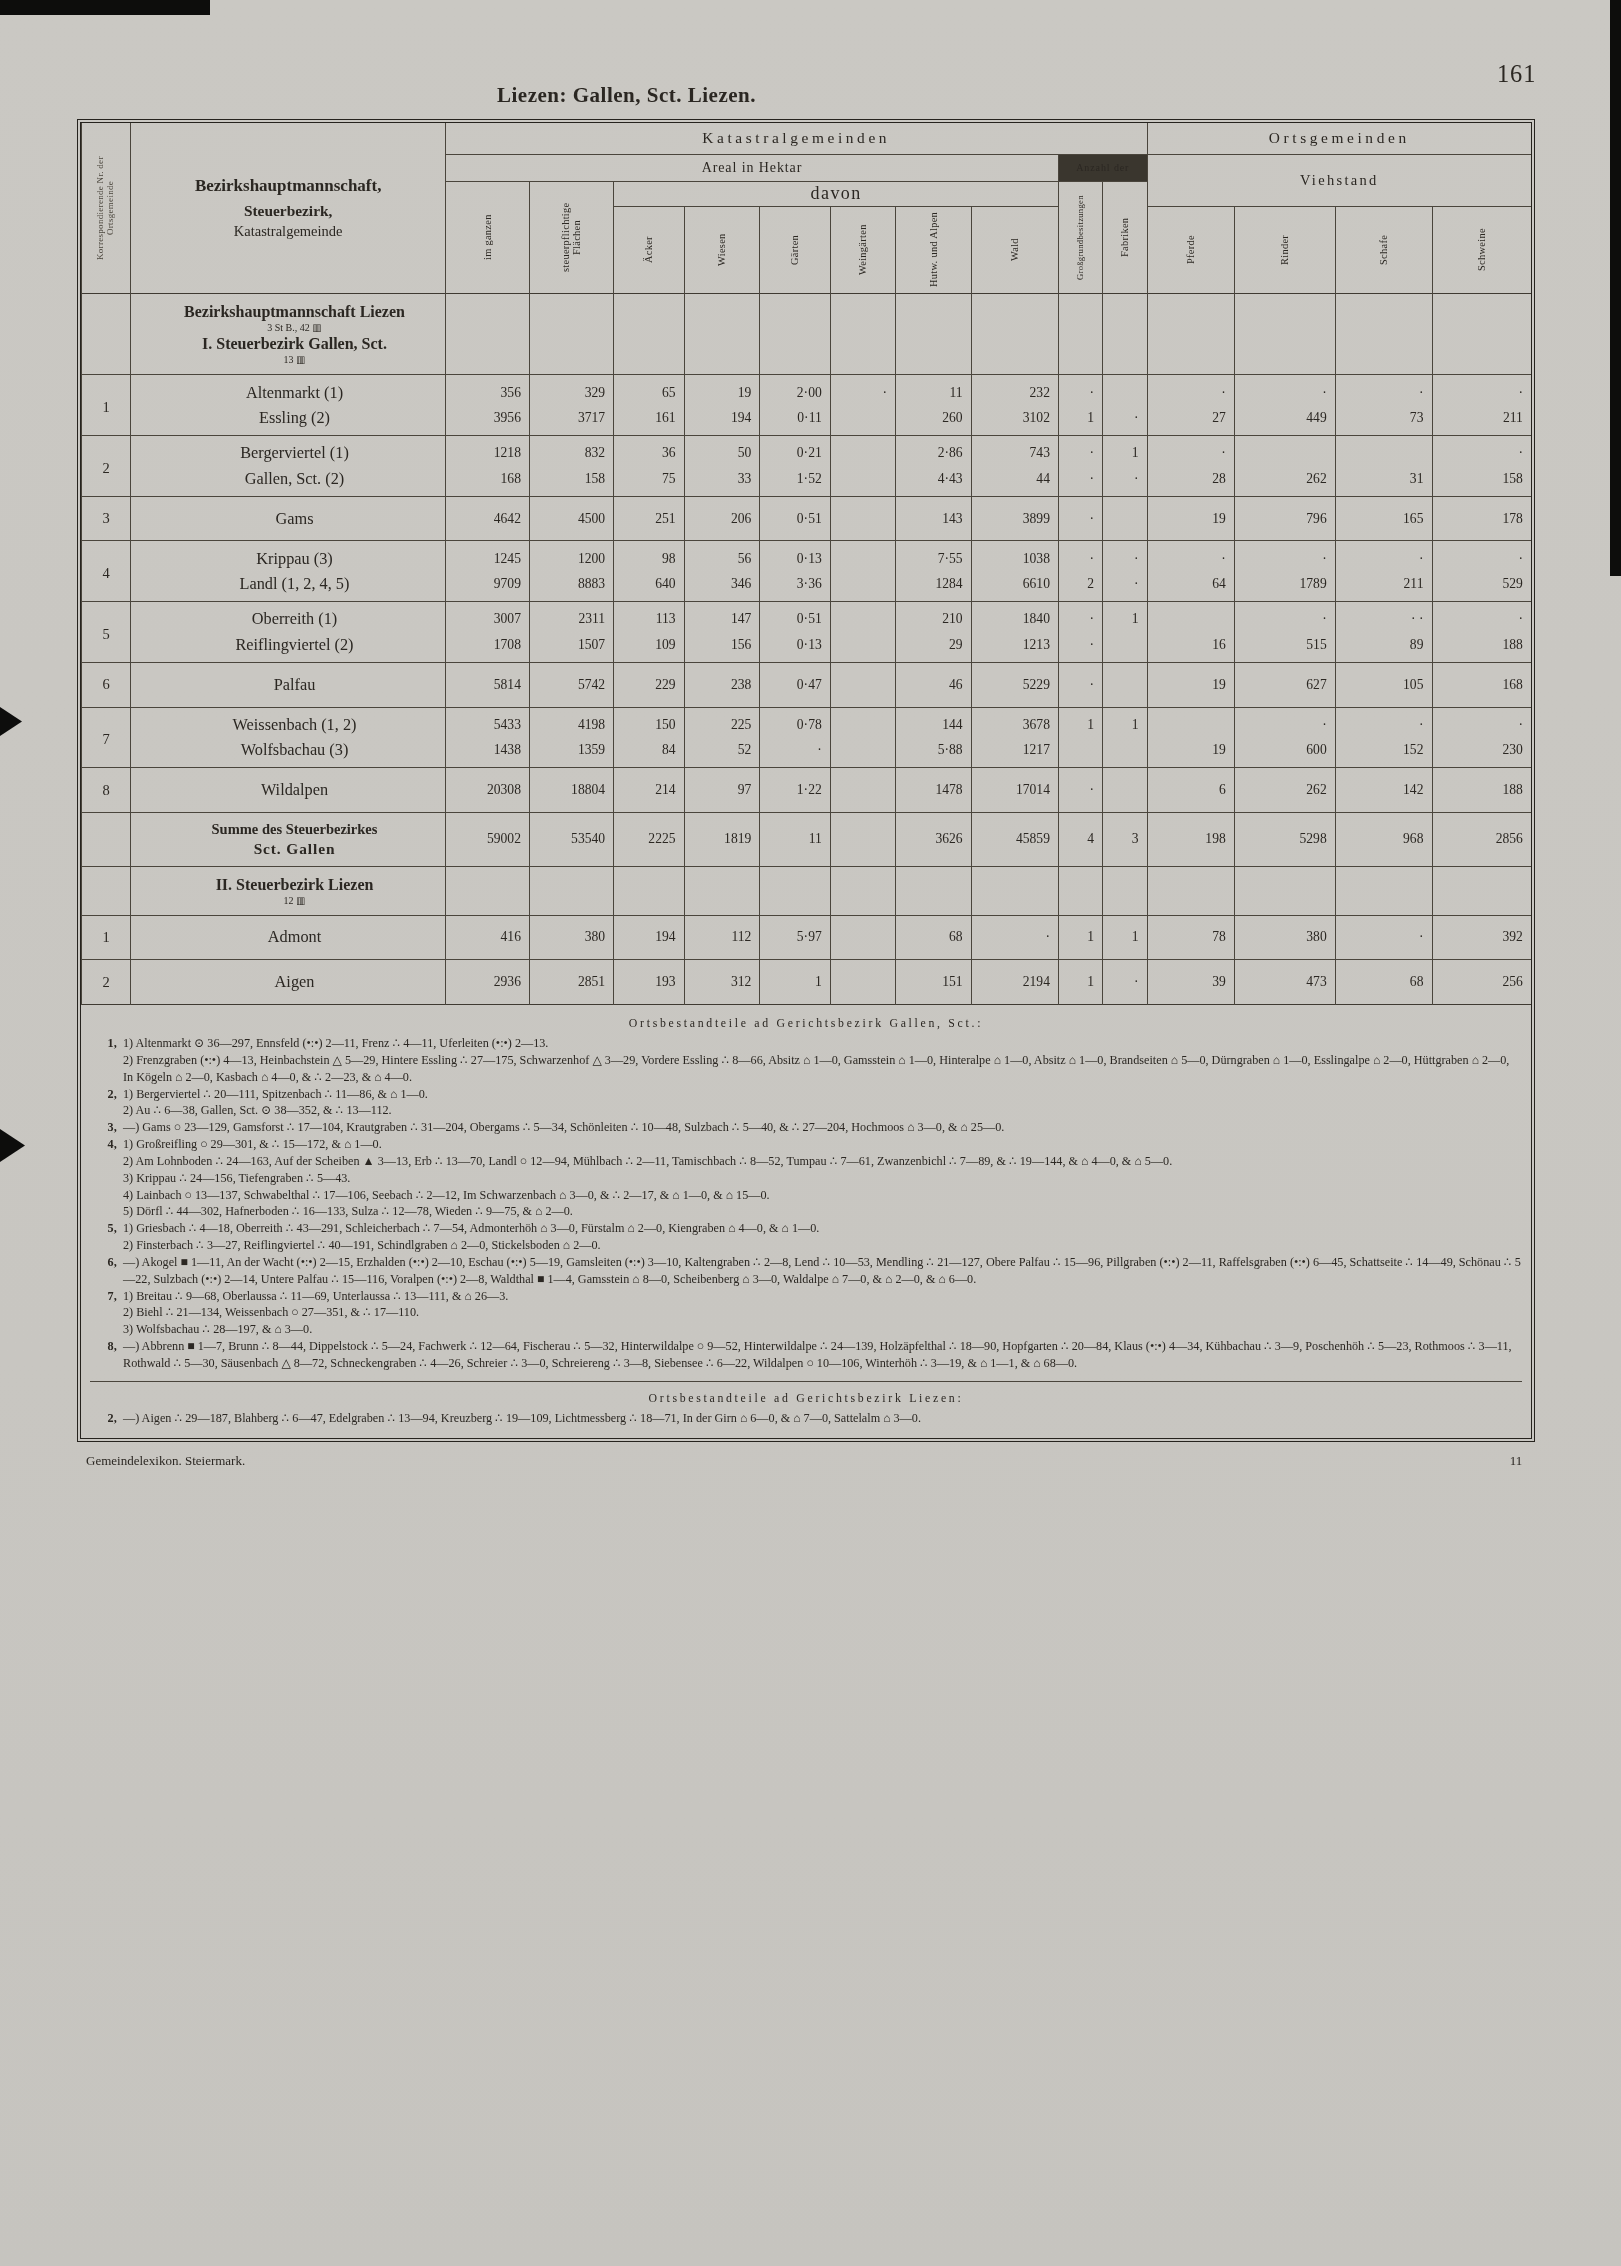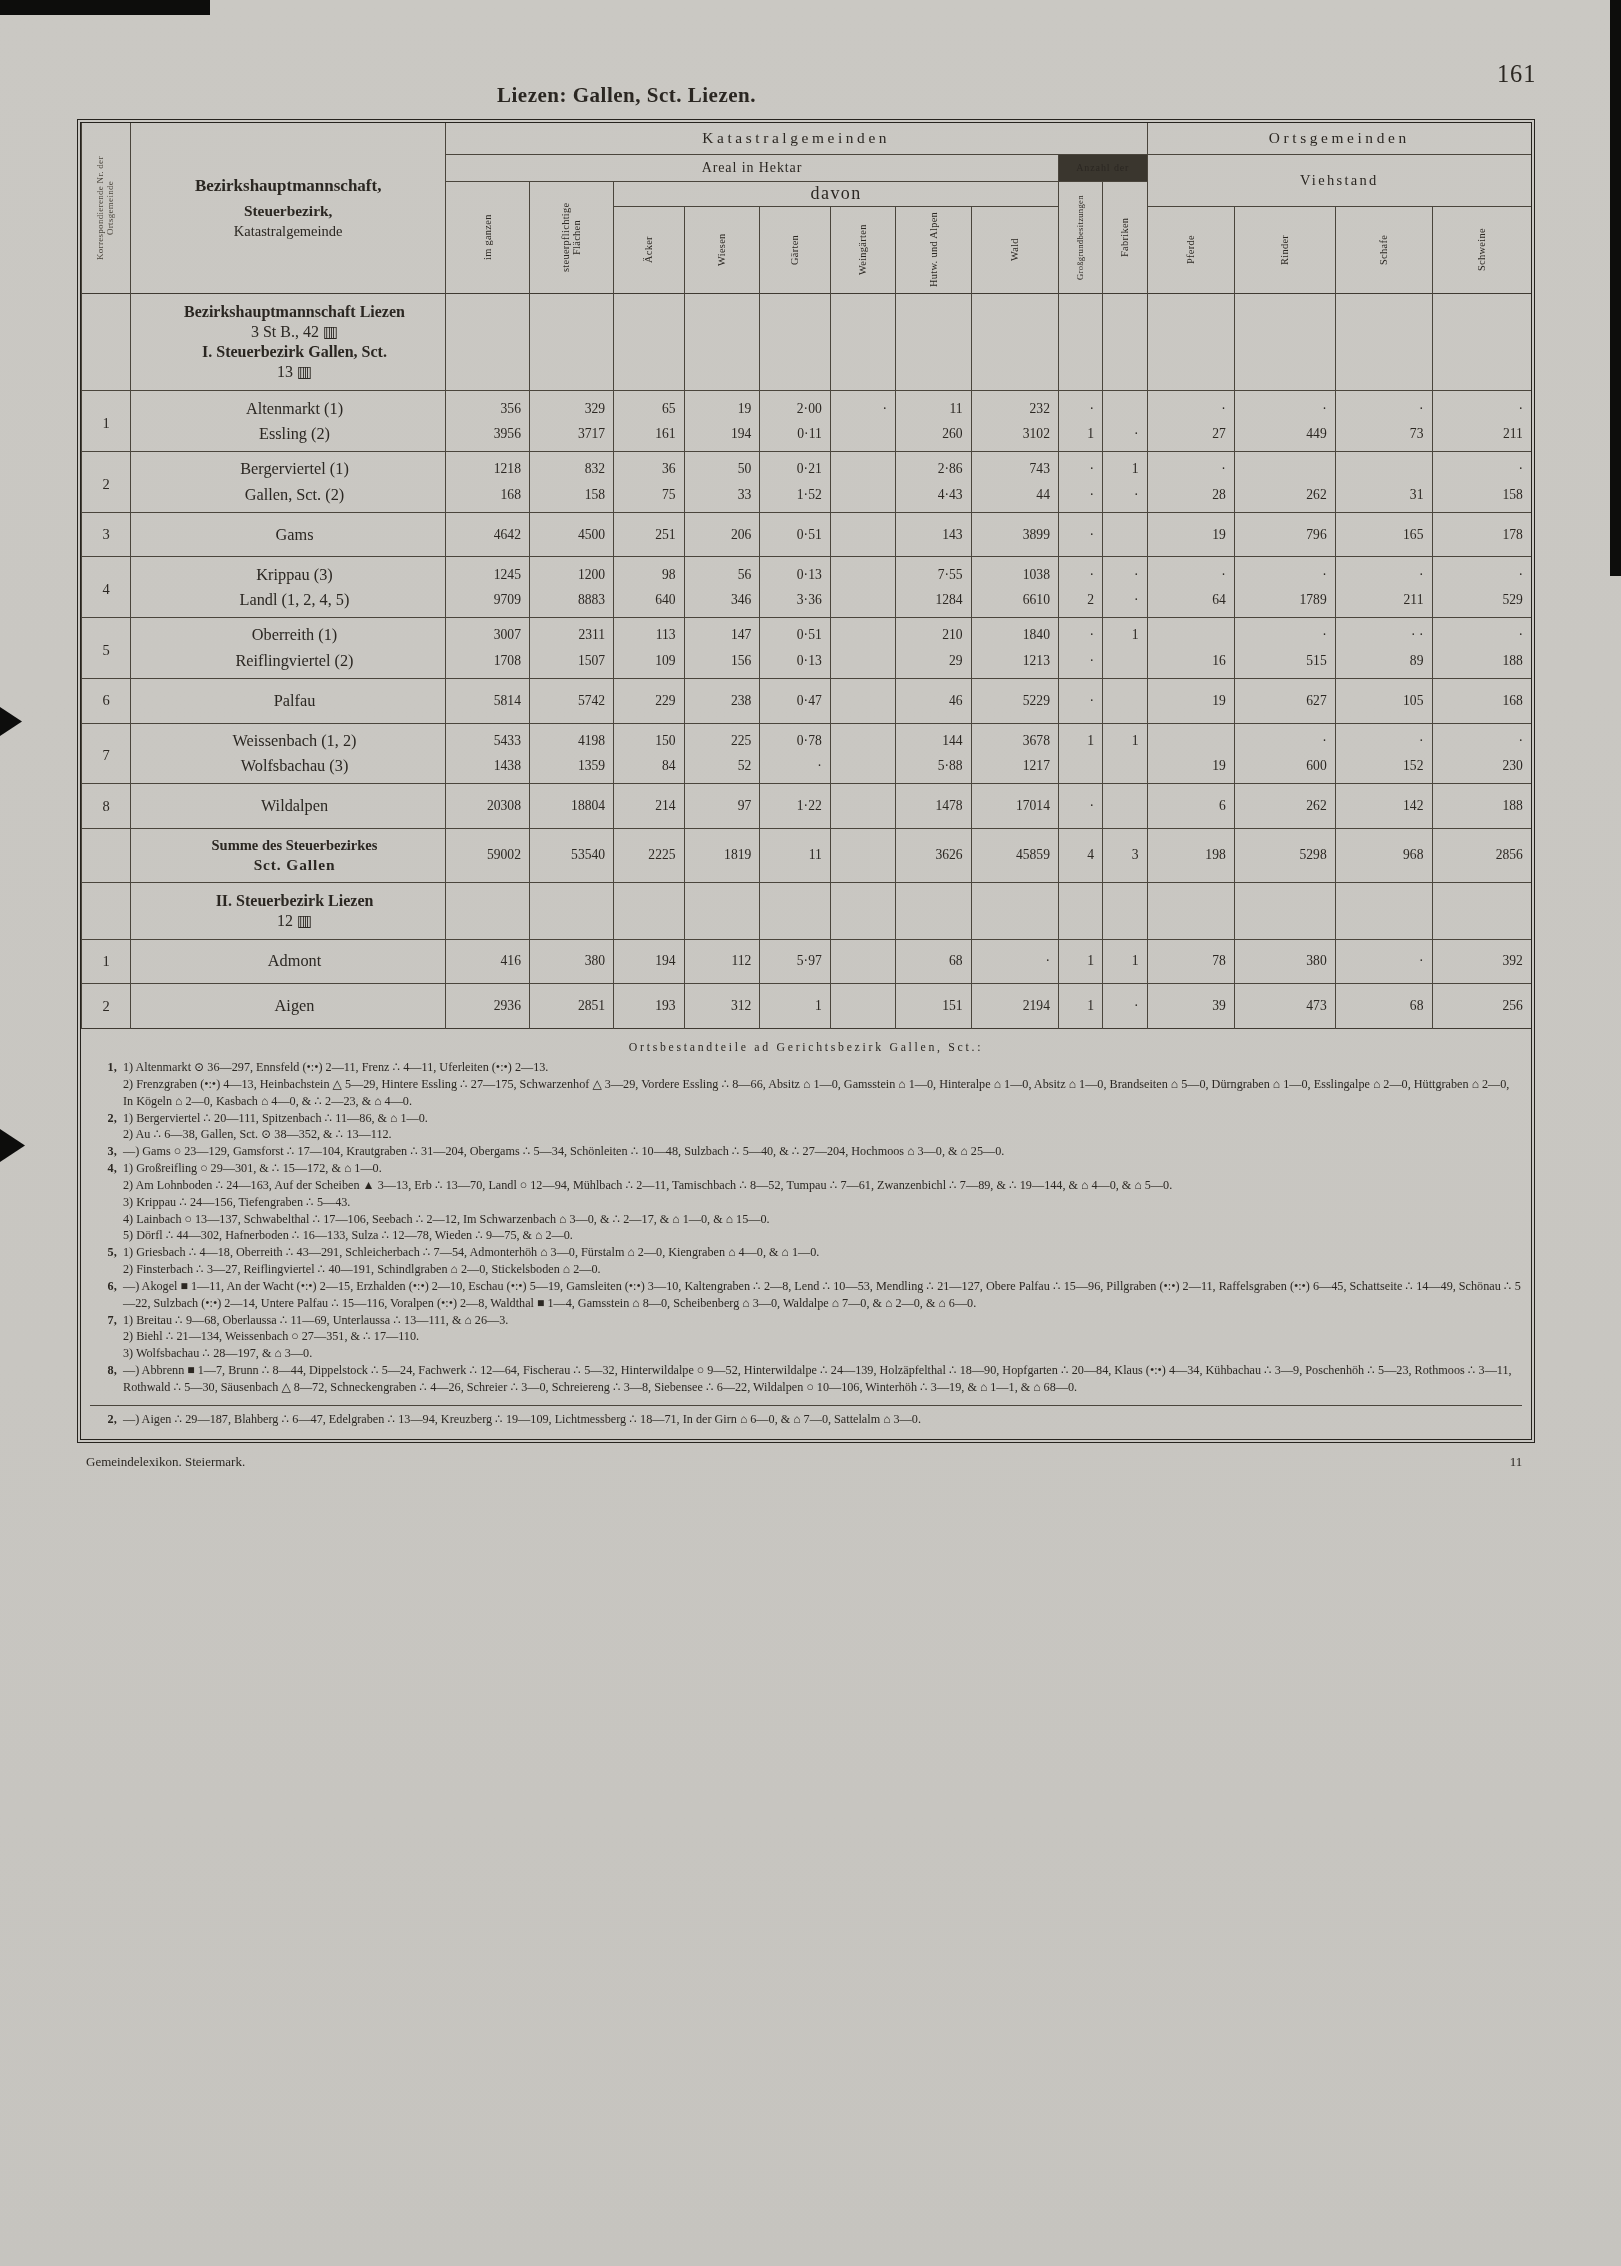--- a/index.html
+++ b/index.html
@@ -60,21 +60,21 @@
   tbody tr:first-child td { border-top:1.8px solid #3f3a32; }
   .name-cell { text-align:center; padding-left:12.7px; font-size:16.3px; }
   .num-cell  { text-align:right; padding-right:8.1px; font-size:13.6px; }
   .nr-cell   { text-align:center; font-size:14.5px; }
   tr.first-line td  { padding-top:7.2px;  padding-bottom:2.7px; }
   tr.second-line td { padding-top:2.7px;  padding-bottom:7.2px; }
   tr.single td      { padding-top:11.8px; padding-bottom:11.8px; }
   tr.section-row td { padding-top:6.3px;  padding-bottom:6.3px; }
   .section-cell { text-align:center; }
   .sec-main { font-weight:bold; font-size:16px; margin:2.7px 0 0.9px; }
-  .sec-sub  { font-size:16px; margin-bottom:2.7px;text-align:center; }
+  .sec-sub  { font-size:10px; margin-bottom:2.7px;text-align:center; }
   tr.sum-row td { padding-top:8.1px; padding-bottom:8.1px; }
   .sum-name { text-align:center; }
   .sum-n1 { font-size:14.5px; font-weight:bold; }
   .sum-n2 { font-size:15.4px; font-weight:bold; margin-top:1.8px; letter-spacing:0.9px; }
 
   
   .footnotes { padding:7.2px 9px 11px; }
   .fn-heading { text-align:center; font-size:11.8px; letter-spacing:2.7px; margin:3.6px 0 4.5px; }
   .fn-entry { display:flex; font-size:12.2px; line-height:1.38; }
   .fn-nr { flex:0 0 33px; text-align:right; padding-right:6.3px; font-weight:bold; }
@@ -574,20 +574,21 @@
               </div>
             </div>
             <div class="fn-entry">
               <span class="fn-nr">8,</span>
               <div class="fn-body">
                 <div class="fn-part">—) Abbrenn ■ 1—7, Brunn ∴ 8—44, Dippelstock ∴ 5—24, Fachwerk ∴ 12—64, Fischerau ∴ 5—32, Hinterwildalpe ○ 9—52, Hinterwildalpe ∴ 24—139, Holzäpfelthal ∴ 18—90, Hopfgarten ∴ 20—84, Klaus (•:•) 4—34, Kühbachau ∴ 3—9, Poschenhöh ∴ 5—23, Rothmoos ∴ 3—11, Rothwald ∴ 5—30, Säusenbach △ 8—72, Schneckengraben ∴ 4—26, Schreier ∴ 3—0, Schreiereng ∴ 3—8, Siebensee ∴ 6—22, Wildalpen ○ 10—106, Winterhöh ∴ 3—19, &amp; ⌂ 1—1, &amp; ⌂ 68—0.</div>
               </div>
             </div>
           </div>
           <div class="fn-section fn-section-divided">
+            <div class="fn-heading">Ortsbestandteile ad Gerichtsbezirk Liezen:</div>
             <div class="fn-entry">
               <span class="fn-nr">2,</span>
               <div class="fn-body">
                 <div class="fn-part">—) Aigen ∴ 29—187, Blahberg ∴ 6—47, Edelgraben ∴ 13—94, Kreuzberg ∴ 19—109, Lichtmessberg ∴ 18—71, In der Girn ⌂ 6—0, &amp; ⌂ 7—0, Sattelalm ⌂ 3—0.</div>
               </div>
             </div>
           </div>
         </div>
     </div>
 

